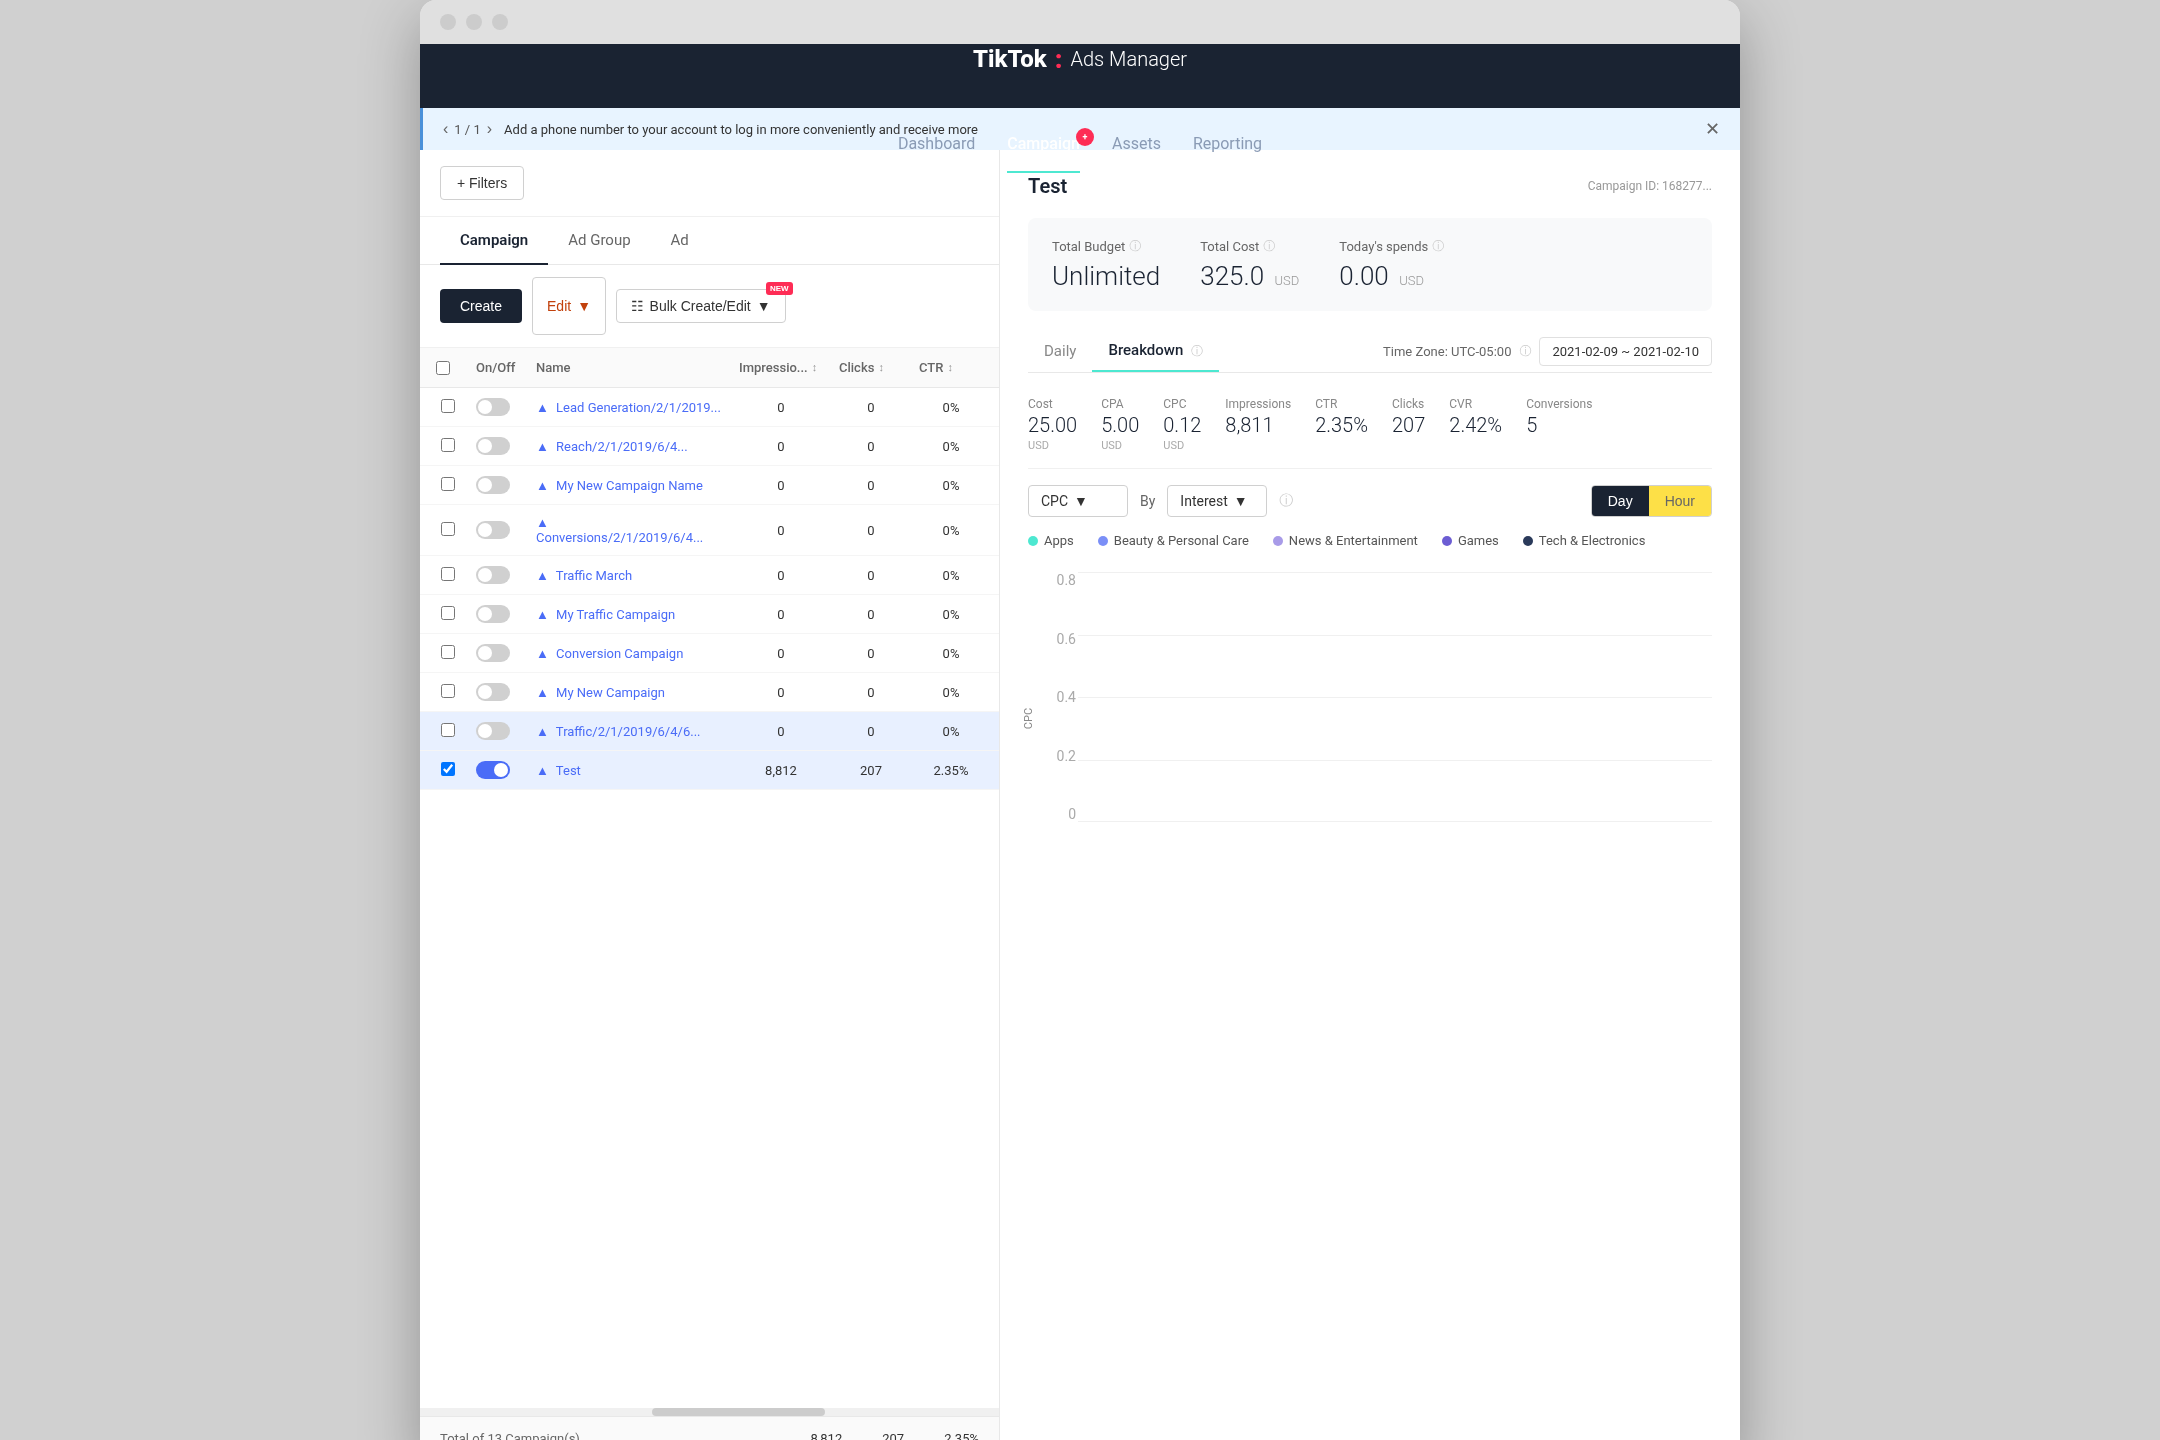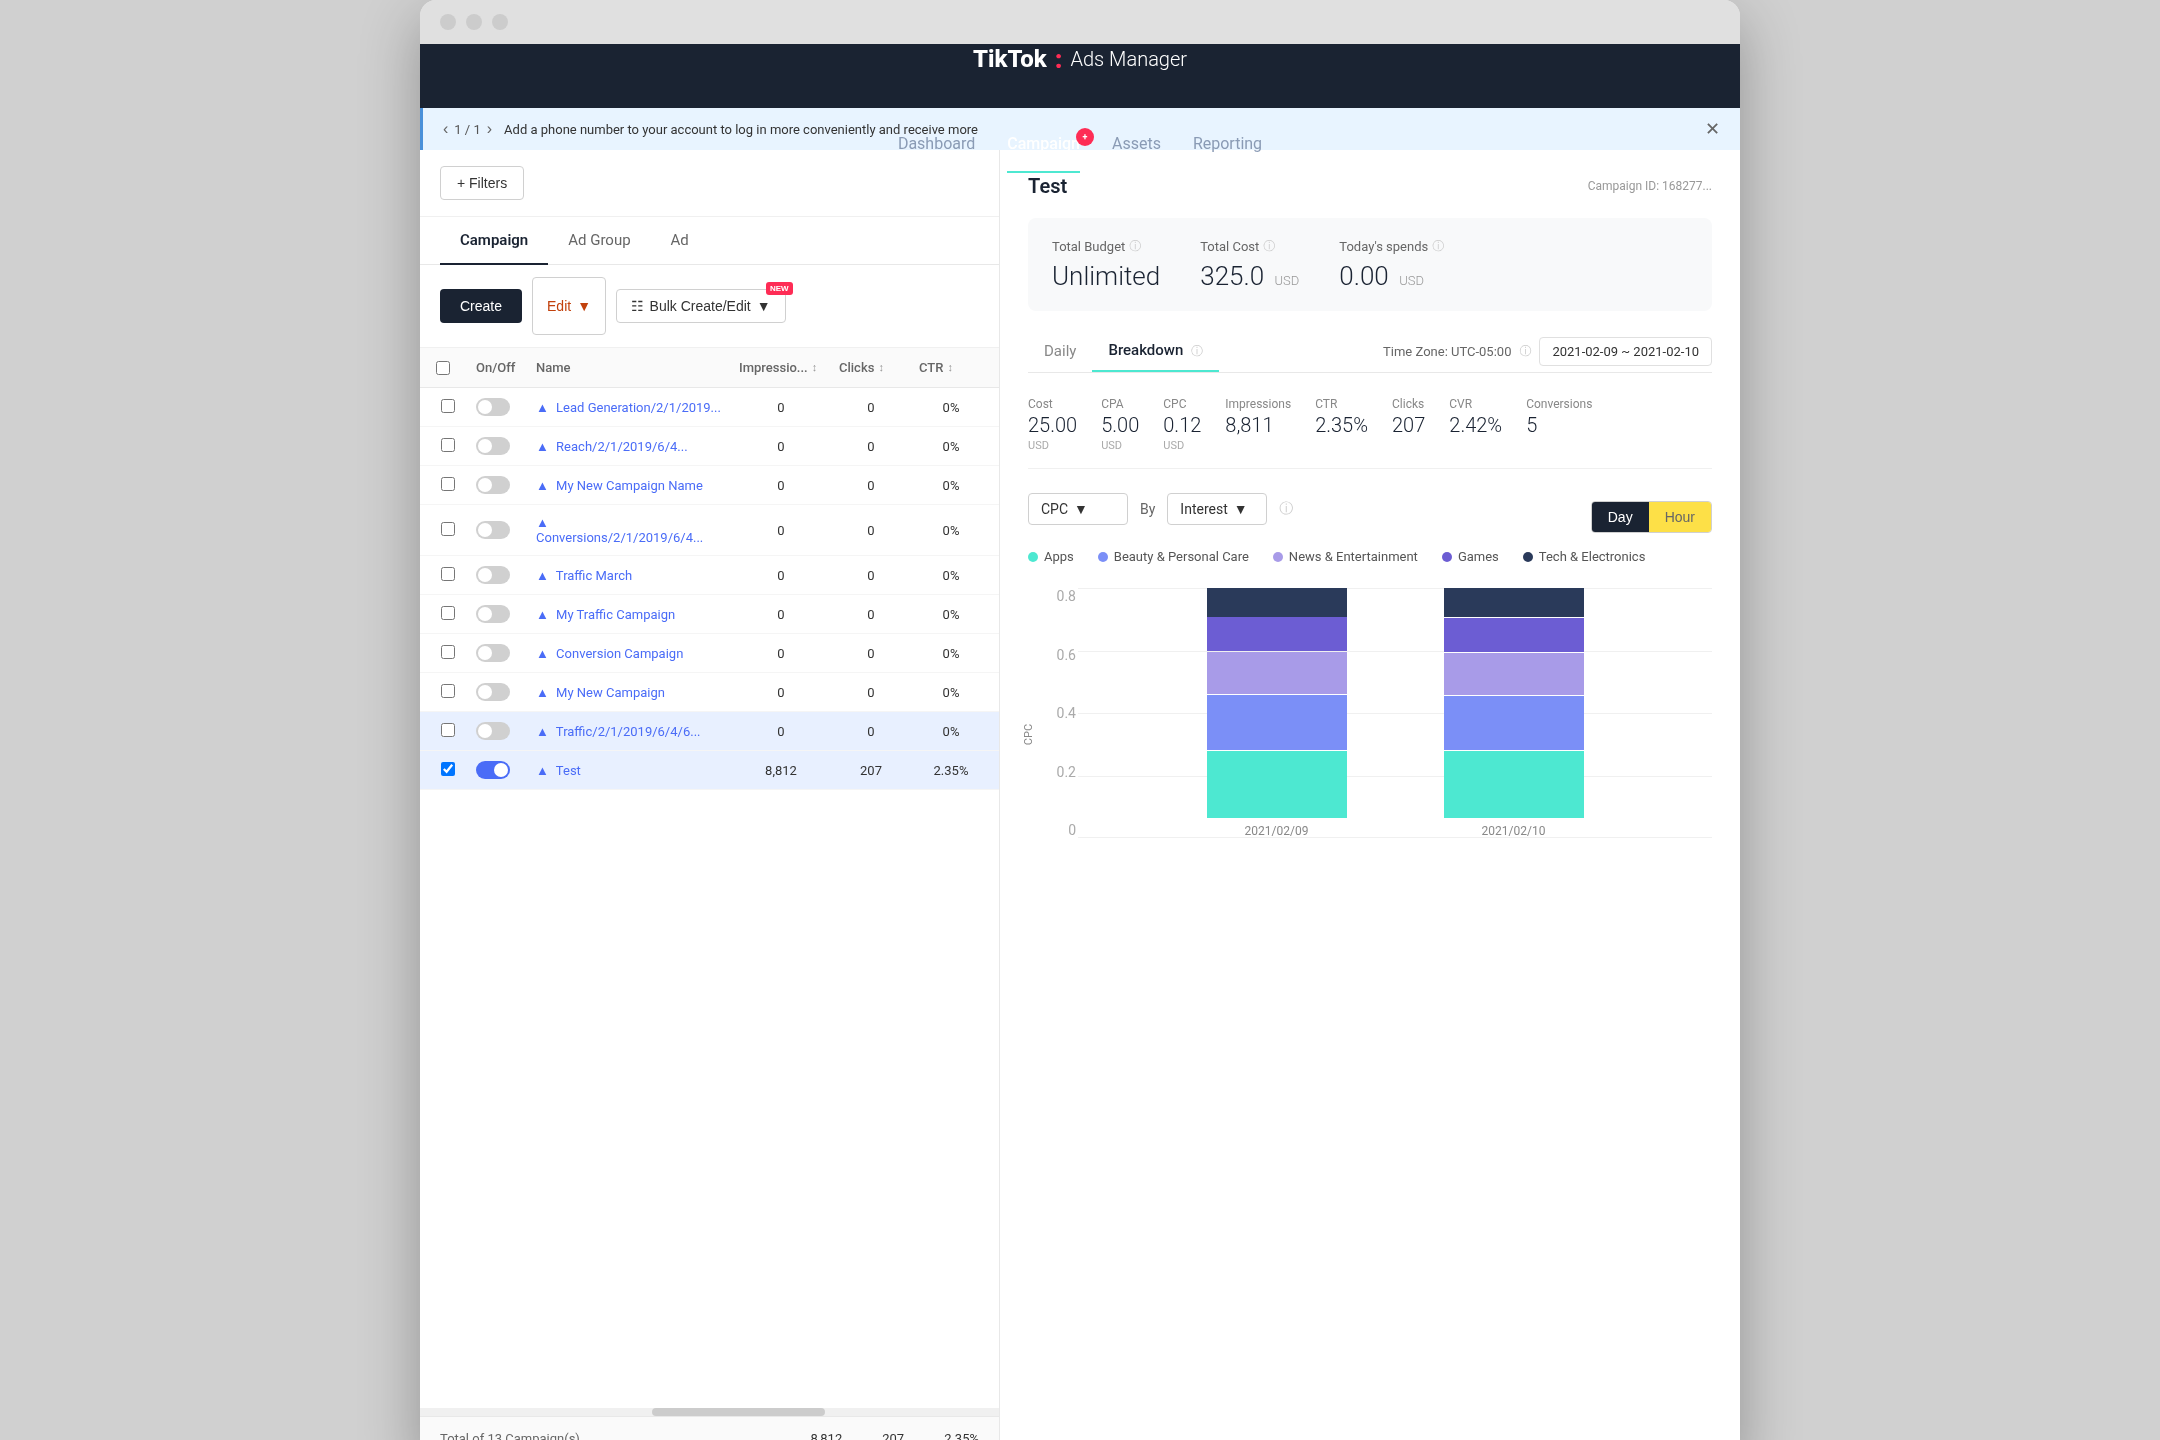--- a/index.html
+++ b/index.html
@@ -436,21 +436,20 @@
       gap: 6px;
       min-width: 100px;
     }
     .by-label { color: #666; font-size: 14px; }
     .day-hour-toggle {
       margin-left: auto;
       display: flex;
       border: 1px solid #d0d0d0;
       border-radius: 4px;
       overflow: hidden;
-      margin-top: 16px;
     }
     .dh-btn {
       padding: 7px 16px;
       font-size: 14px;
       cursor: pointer;
       border: none;
       background: #fde047;
       color: #666;
     }
     .dh-btn.active {
@@ -931,43 +930,19 @@
             </div>
 
             <div class="grid-lines" style="left:50px;">
               <div class="grid-line" style="top:0%;"></div>
               <div class="grid-line" style="top:25%;"></div>
               <div class="grid-line" style="top:50%;"></div>
               <div class="grid-line" style="top:75%;"></div>
               <div class="grid-line" style="bottom:0;top:auto;"></div>
             </div>
 
-            <div style="position:absolute;left:50px;right:0;top:0;bottom:30px;display:flex;align-items:flex-end;justify-content:space-around;padding:0 80px;">
-
-              <div class="bar-stack">
-                <div style="display:flex;flex-direction:column;width:140px;height:230px;justify-content:flex-end;">
-                  <div style="height:35px;background:#2a3a5a;width:100%;"></div>
-                  <div style="height:40px;background:#6c5dd3;width:100%;"></div>
-                  <div style="height:50px;background:#a89be8;width:100%;margin-top:1px;"></div>
-                  <div style="height:65px;background:#7b8ff7;width:100%;margin-top:1px;"></div>
-                  <div style="height:80px;background:#4de8d1;width:100%;margin-top:1px;"></div>
-                </div>
-                <div class="bar-label">2021/02/09</div>
-              </div>
-
-              <div class="bar-stack">
-                <div style="display:flex;flex-direction:column;width:140px;height:230px;justify-content:flex-end;">
-                  <div style="height:38px;background:#2a3a5a;width:100%;"></div>
-                  <div style="height:45px;background:#6c5dd3;width:100%;margin-top:1px;"></div>
-                  <div style="height:55px;background:#a89be8;width:100%;margin-top:1px;"></div>
-                  <div style="height:70px;background:#7b8ff7;width:100%;margin-top:1px;"></div>
-                  <div style="height:88px;background:#4de8d1;width:100%;margin-top:1px;"></div>
-                </div>
-                <div class="bar-label">2021/02/10</div>
-              </div>
-            </div>
           </div>
         </div>
 
       </div>
     </div>
   </div>
 </div>
 
 </body></html>

